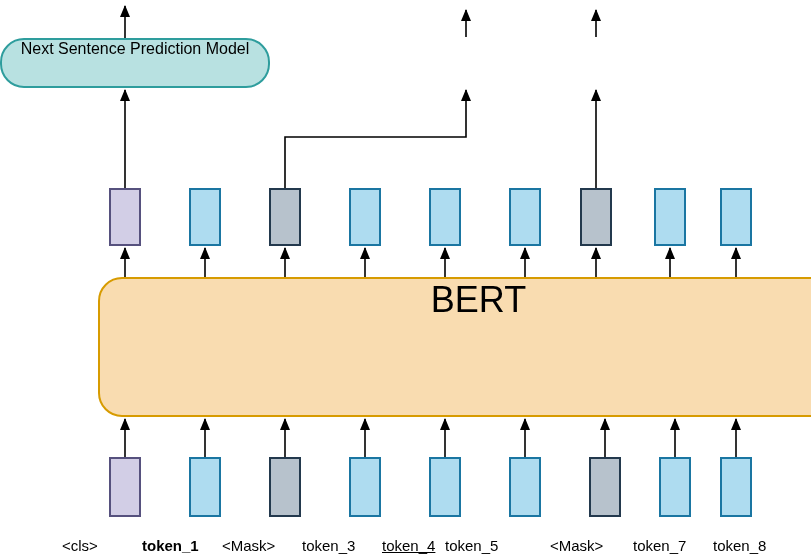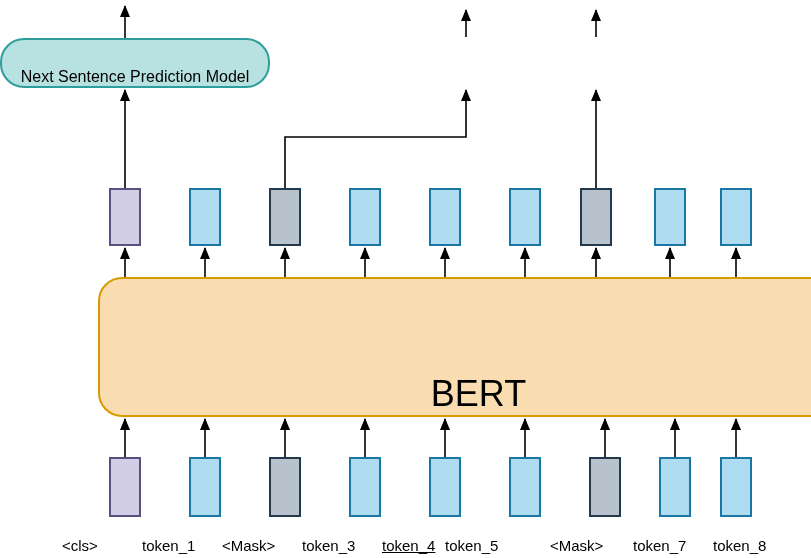--- a/index.html
+++ b/index.html
@@ -4,21 +4,21 @@
 <style>
   html,body{margin:0;padding:0;background:#ffffff;}
   .canvas{
     position:relative;width:811px;height:558px;background:#ffffff;overflow:hidden;
     font-family:"Liberation Sans","DejaVu Sans",sans-serif;color:#000;
   }
   svg.arrows{position:absolute;left:0;top:0;width:811px;height:558px;z-index:1;}
   .arrow{stroke:var(--line-color);stroke-width:1.6;fill:none;}
   .arrow-head{fill:var(--line-color);}
   .box{
-    position:absolute;display:flex;align-items:flex-end;justify-content:center;
+    position:absolute;display:flex;align-items:flex-start;justify-content:center;
     box-sizing:border-box;z-index:2;font-size:16px;text-align:center;border-radius:24px;
   }
   .box.nsp{left:0px;top:38px;width:270px;height:50px;
     background:var(--nsp-fill);border:2px solid var(--nsp-stroke);}
   .box.mlm{left:400px;top:37px;width:262px;height:51px;
     background:var(--mlm-fill);border:2px solid var(--mlm-stroke);}
   .box.bert{left:98px;top:277px;width:761px;height:140px;font-size:36px;
     background:var(--bert-fill);border:2px solid var(--bert-stroke);}
   .cell{
     position:absolute;width:32px;box-sizing:border-box;z-index:2;
@@ -82,21 +82,21 @@
   <div class="box bert">
     <span>BERT</span>
   </div>
 
   <div id="cells-layer">
       <div class="cell mid cls" style="left: 109px;"></div>
       <div class="cell bot cls" style="left: 109px;"></div>
       <div class="tok-label" style="left: 62px;">&lt;cls&gt;</div>
       <div class="cell mid token" style="left: 189px;"></div>
       <div class="cell bot token" style="left: 189px;"></div>
-      <div class="tok-label" style="left: 142px;">token_1</div>
+      <div class="tok-label" style="left: 142px; font-weight: bold;">token_1</div>
       <div class="cell mid mask" style="left: 269px;"></div>
       <div class="cell bot mask" style="left: 269px;"></div>
       <div class="tok-label" style="left: 222px;">&lt;Mask&gt;</div>
       <div class="cell mid token" style="left: 349px;"></div>
       <div class="cell bot token" style="left: 349px;"></div>
       <div class="tok-label" style="left: 302px;">token_3</div>
       <div class="cell mid token" style="left: 429px;"></div>
       <div class="cell bot token" style="left: 429px;"></div>
       <div class="tok-label" style="left: 382px; text-decoration: underline;">token_4</div>
       <div class="cell mid token" style="left: 509px;"></div>

